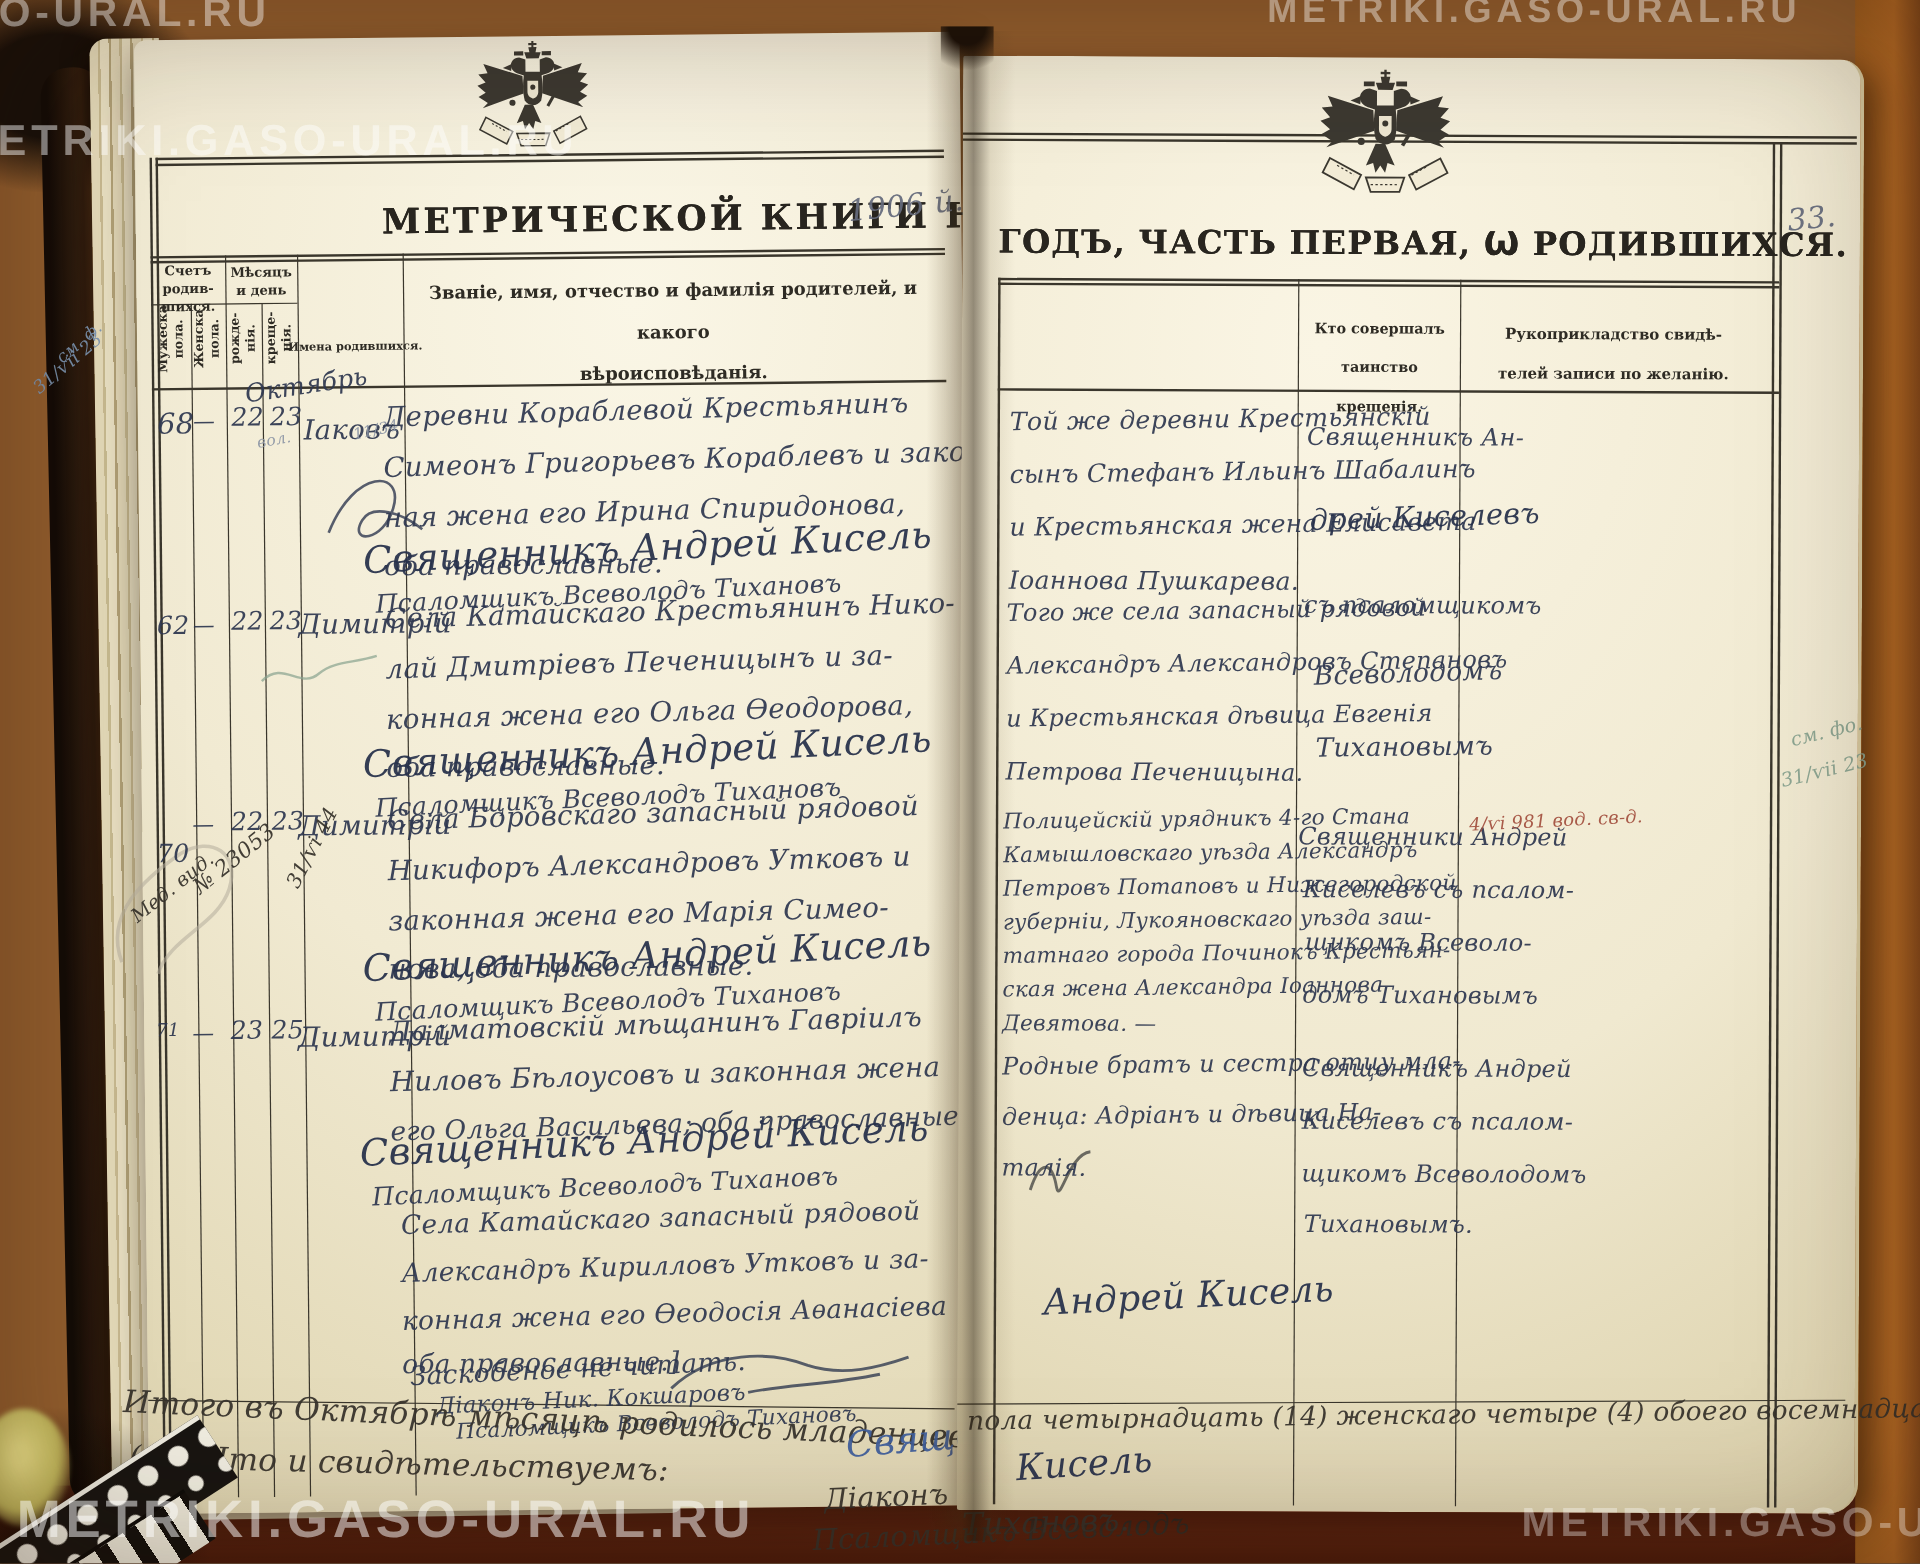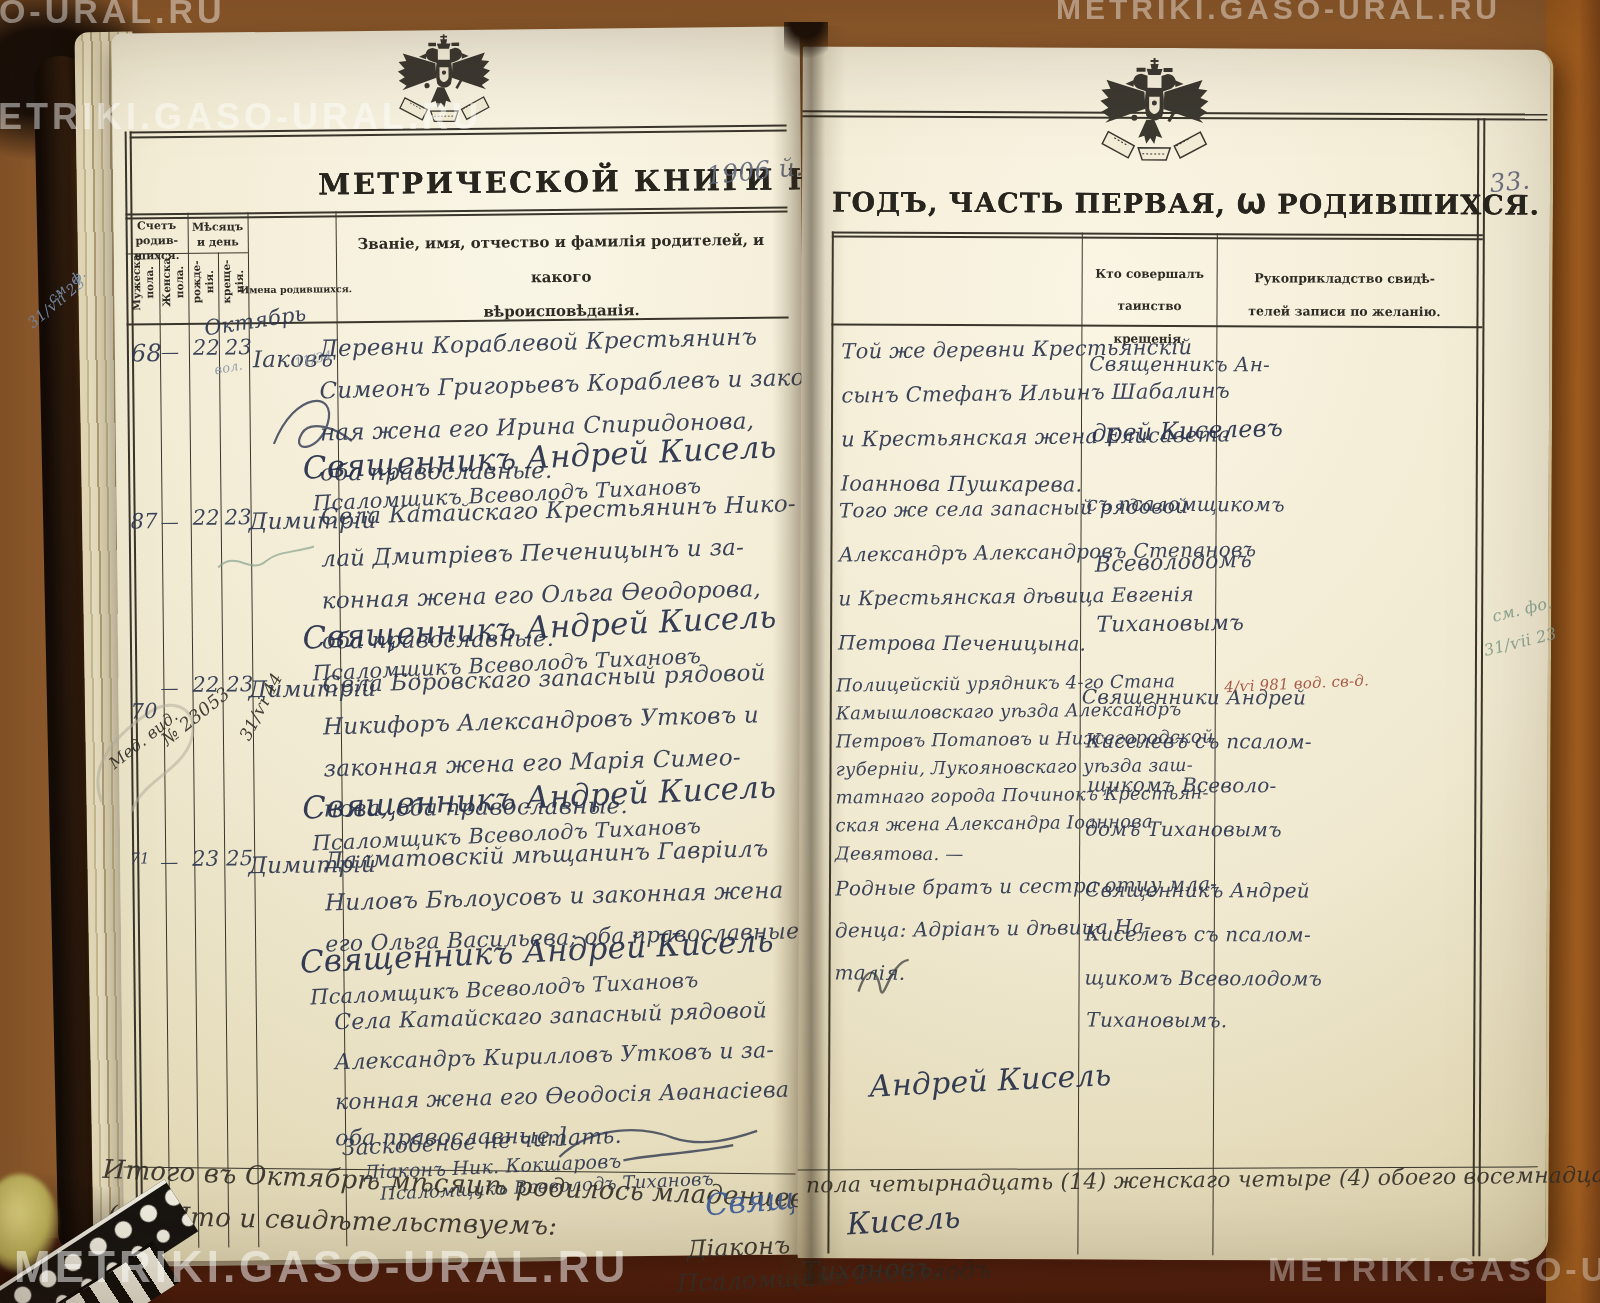--- a/index.html
+++ b/index.html
@@ -167,21 +167,21 @@
         <span class="hw" style="left: 110px; top: 303px; font-size: 21px; color: rgb(47, 56, 80);">23</span>
         <span class="hw" style="left: 138px; top: 314px; font-size: 23px; color: rgb(47, 56, 80);">Іаковъ</span>
         <span class="hw" style="left: 178px; top: 324px; font-size: 13px; transform: rotate(-12deg); color: rgb(142, 151, 166);">11/34</span>
         <span class="hw" style="left: 98px; top: 330px; font-size: 13px; transform: rotate(-10deg); color: rgb(142, 151, 166);">вол.</span>
         <span class="hw" style="left: 204px; top: 304px; font-size: 23px; transform: rotate(-1deg); color: rgb(47, 56, 80);">Деревни Кораблевой Крестьянинъ</span>
         <span class="hw" style="left: 204px; top: 346px; font-size: 23px; transform: rotate(-1deg); color: rgb(47, 56, 80);">Симеонъ Григорьевъ Кораблевъ и закон-</span>
         <span class="hw" style="left: 204px; top: 388px; font-size: 23px; transform: rotate(-1deg); color: rgb(47, 56, 80);">ная жена его Ирина Спиридонова,</span>
         <span class="hw" style="left: 204px; top: 428px; font-size: 23px; color: rgb(47, 56, 80);">оба православные.</span>
         <span class="hw" style="left: 186px; top: 418px; font-size: 31px; transform: rotate(-2deg); color: rgb(38, 48, 74);">Священникъ Андрей Кисель</span>
         <span class="hw" style="left: 196px; top: 460px; font-size: 21px; transform: rotate(-2deg); color: rgb(47, 56, 80);">Псаломщикъ Всеволодъ Тихановъ</span>
-        <span class="hw" style="left: 14px; top: 476px; font-size: 21px; color: rgb(47, 56, 80);">87</span>
+        <span class="hw" style="left: 14px; top: 476px; font-size: 21px; color: rgb(47, 56, 80);">62</span>
         <span class="hw" style="left: 44px; top: 478px; font-size: 18px; color: rgb(47, 56, 80);">—</span>
         <span class="hw" style="left: 76px; top: 473px; font-size: 21px; color: rgb(47, 56, 80);">22</span>
         <span class="hw" style="left: 108px; top: 473px; font-size: 21px; color: rgb(47, 56, 80);">23</span>
         <span class="hw" style="left: 132px; top: 476px; font-size: 23px; color: rgb(47, 56, 80);">Димитрій</span>
         <span class="hw" style="left: 204px; top: 472px; font-size: 23px; transform: rotate(-1deg); color: rgb(47, 56, 80);">Села Катайскаго Крестьянинъ Нико-</span>
         <span class="hw" style="left: 204px; top: 514px; font-size: 23px; transform: rotate(-1deg); color: rgb(47, 56, 80);">лай Дмитріевъ Печеницынъ и за-</span>
         <span class="hw" style="left: 204px; top: 556px; font-size: 23px; transform: rotate(-1deg); color: rgb(47, 56, 80);">конная жена его Ольга Ѳеодорова,</span>
         <span class="hw" style="left: 204px; top: 596px; font-size: 23px; color: rgb(47, 56, 80);">оба православные.</span>
         <span class="hw" style="left: 184px; top: 588px; font-size: 31px; transform: rotate(-2deg); color: rgb(38, 48, 74);">Священникъ Андрей Кисель</span>
         <span class="hw" style="left: 194px; top: 630px; font-size: 21px; transform: rotate(-2deg); color: rgb(47, 56, 80);">Псаломщикъ Всеволодъ Тихановъ</span>

